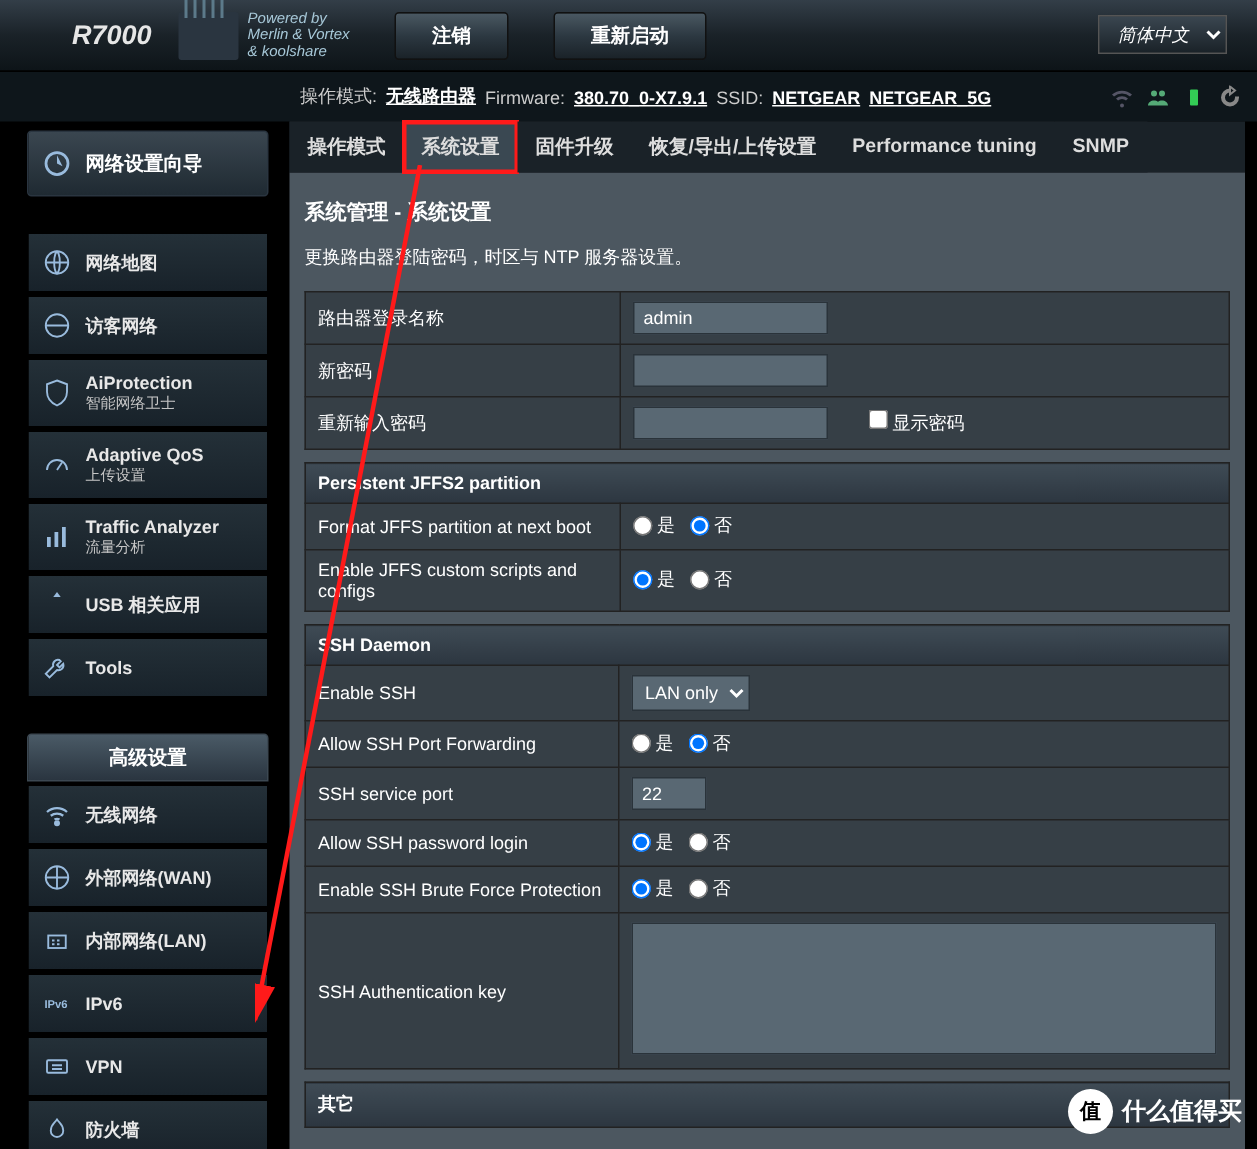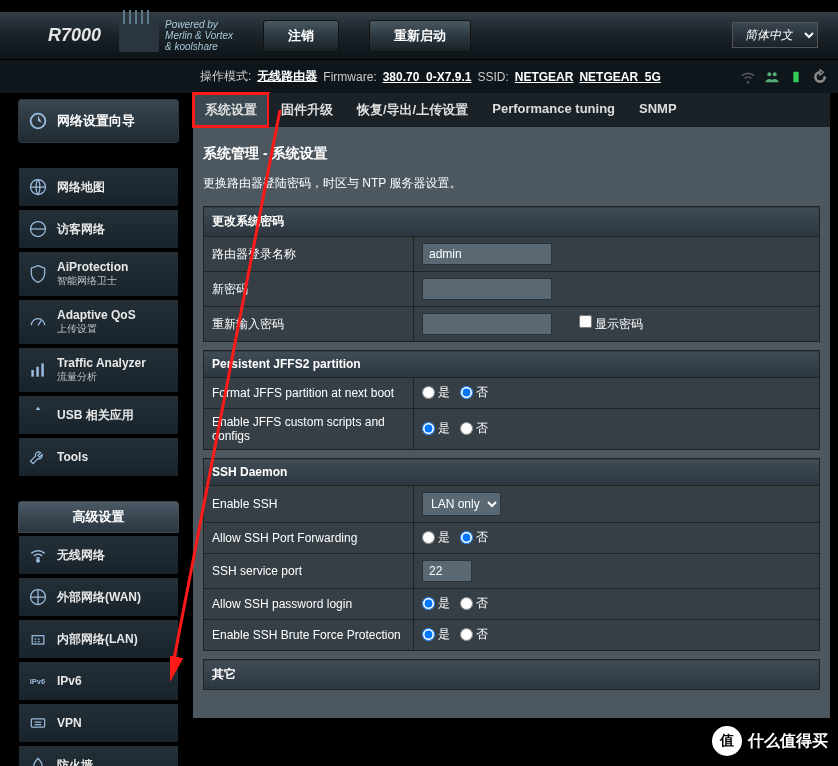--- a/index.html
+++ b/index.html
@@ -1,17 +1,17 @@
 <!DOCTYPE html>
 <html><head>
 <meta charset="utf-8">
 <style>
   * { box-sizing: border-box; margin: 0; padding: 0; }
   body { background: #000; font-family: Arial, "Microsoft YaHei", sans-serif; font-size: 12px; color: #fff; width: 838px; height: 766px; overflow: hidden; position: relative; }
-  .top-bar { height: 48px; background: linear-gradient(to bottom, #333e48 0%, #1a2228 50%, #0d1418 100%); display: flex; align-items: center; border-bottom: 1px solid #000; position: relative; margin-top: 12px; }
+  .top-bar { height: 48px; background: linear-gradient(to bottom, #333e48 0%, #1a2228 50%, #0d1418 100%); display: flex; align-items: center; border-bottom: 1px solid #000; position: relative; }
   .model { font-size: 18px; font-weight: bold; color: #e6e6e6; padding: 0 18px 0 48px; font-style: italic; }
   .logo-area { display: flex; align-items: center; gap: 6px; }
   .router-icon { width: 40px; height: 32px; background: #2a3540; border-radius: 2px; position: relative; }
   .router-icon::before { content: ""; position: absolute; top: -10px; left: 4px; width: 2px; height: 14px; background: #5c7a8a; box-shadow: 6px 0 0 #5c7a8a, 12px 0 0 #5c7a8a, 18px 0 0 #5c7a8a, 24px 0 0 #5c7a8a; }
   .powered { color: #a7c8d8; font-size: 10px; font-style: italic; line-height: 1.1; }
   .top-btn { margin-left: 30px; background: linear-gradient(to bottom, #4a5862 0%, #2c3841 50%, #1a2228 100%); border: 1px solid #111; color: #fff; font-size: 13px; font-weight: bold; padding: 6px 24px; border-radius: 3px; cursor: pointer; }
   .lang-select { position: absolute; right: 20px; top: 10px; }
   .lang-select select { background: linear-gradient(to bottom, #3a4650, #1a2228); color: #fff; border: 1px solid #555; padding: 4px 8px; font-size: 12px; font-style: italic; }
   .info-line { padding: 8px 10px 8px 200px; color: #ccc; font-size: 12px; background: #0e161b; display: flex; align-items: center; gap: 6px; flex-wrap: wrap; }
   .info-line span.label { color: #ccc; }
@@ -227,36 +227,34 @@
             </svg>
           </span>
         <span>防火墙</span>
       </div>
 
     </div>
   </div>
 
   <div class="content">
     <div class="tab-row">
+      <div class="tab">操作模式</div>
       <div class="tab active highlight">系统设置</div>
       <div class="tab">固件升级</div>
       <div class="tab">恢复/导出/上传设置</div>
       <div class="tab">Performance tuning</div>
       <div class="tab">SNMP</div>
     </div>
 
     <div class="panel">
       <div class="page-title">系统管理 - 系统设置</div>
       <div class="page-desc">更换路由器登陆密码，时区与 NTP 服务器设置。</div>
 
       <table class="section">
         <tbody>
-            <tr>
-              <th colspan="2">更改系统密码</th>
-            </tr>
         <tr>
           <td>路由器登录名称</td>
           <td><input type="text" value="admin" style=""></td>
         </tr>
         <tr>
           <td>新密码</td>
           <td><input type="password" style=""></td>
         </tr>
         <tr>
           <td>重新输入密码</td>
@@ -357,20 +355,24 @@
               <label>
                     <input type="radio" name="s3" checked="" style="">
                     <span>是</span>
                   </label>
               <label>
                     <input type="radio" name="s3" style="">
                     <span>否</span>
                   </label>
             </span>
           </td>
+        </tr>
+        <tr>
+          <td>SSH Authentication key</td>
+          <td><textarea style=""></textarea></td>
         </tr>
       </tbody>
         </table>
 
       <table class="section">
         <tbody>
             <tr>
               <th>其它</th>
             </tr>
       </tbody>

